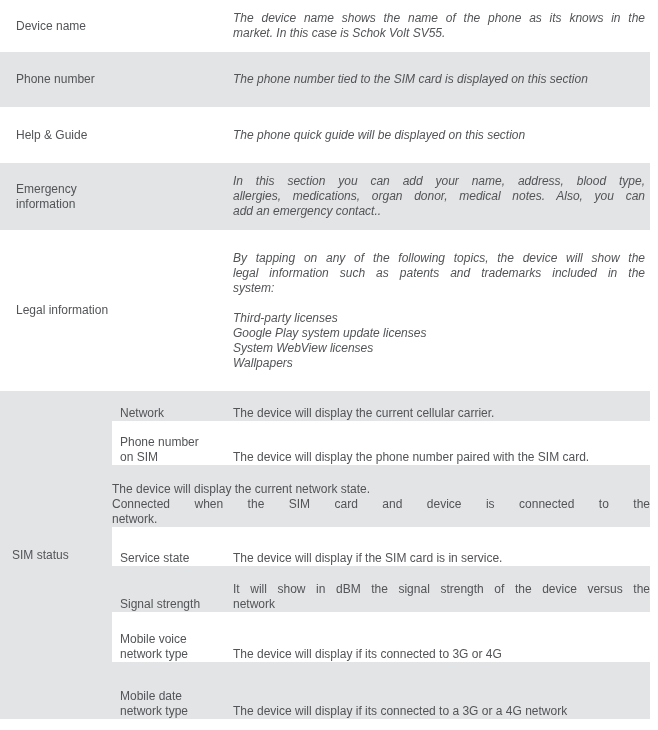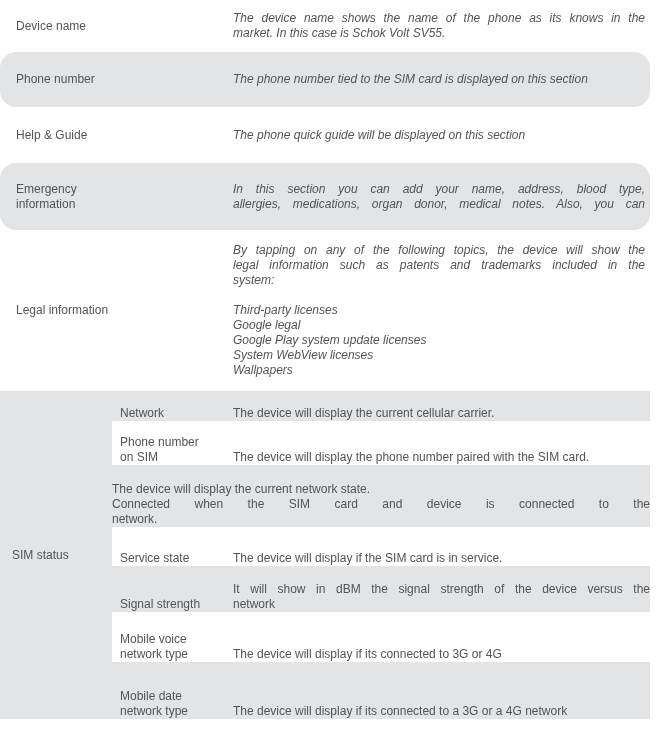--- a/index.html
+++ b/index.html
@@ -8,21 +8,21 @@
     background: #ffffff;
     font-family: "Liberation Sans", sans-serif;
     font-size: 12px;
     line-height: 15px;
     color: #525457;
     overflow: hidden;
   }
   .table { width: 650px; }
 
   .row { display: flex; align-items: center; box-sizing: border-box; }
-  .row.gray { background: #e3e4e6; border-radius: 16px; }
+  .row.gray { background: #e3e4e6; }
 
   
   .lbl-cell { width: 233px; box-sizing: border-box; padding-left: 16px; flex: none; }
   .lbl-text { width: 110px; }
 
   .desc-cell { flex: 1; box-sizing: border-box; padding-right: 5px; font-style: italic; }
   .line { white-space: nowrap; }
   .line.j { text-align: justify; text-align-last: justify; }
   .gap { height: 15px; }
 
@@ -68,35 +68,35 @@
     </div>
   </section>
 
   <section class="row gray" style="height:67px">
     <div class="lbl-cell">
       <div class="lbl-text">Emergency information</div>
     </div>
     <div class="desc-cell">
       <div class="line j">In this section you can add your name, address, blood type,</div>
       <div class="line j">allergies, medications, organ donor, medical notes. Also, you can</div>
+      <div class="line">add an emergency contact..</div>
     </div>
   </section>
 
   <section class="row" style="height:161px">
     <div class="lbl-cell">
       <div class="lbl-text">Legal information</div>
     </div>
     <div class="desc-cell">
       <div class="line j">By tapping on any of the following topics, the device will show the</div>
       <div class="line j">legal information such as patents and trademarks included in the</div>
       <div class="line">system:</div>
       <div class="gap"></div>
       <div>
         <div class="line">Third-party licenses</div>
-        <div class="line">Google legal</div>
         <div class="line">Google Play system update licenses</div>
         <div class="line">System WebView licenses</div>
         <div class="line">Wallpapers</div>
       </div>
     </div>
   </section>
 
   <section class="row sim">
     <div class="sim-lbl-cell">
       <div class="lbl-text">SIM status</div>

